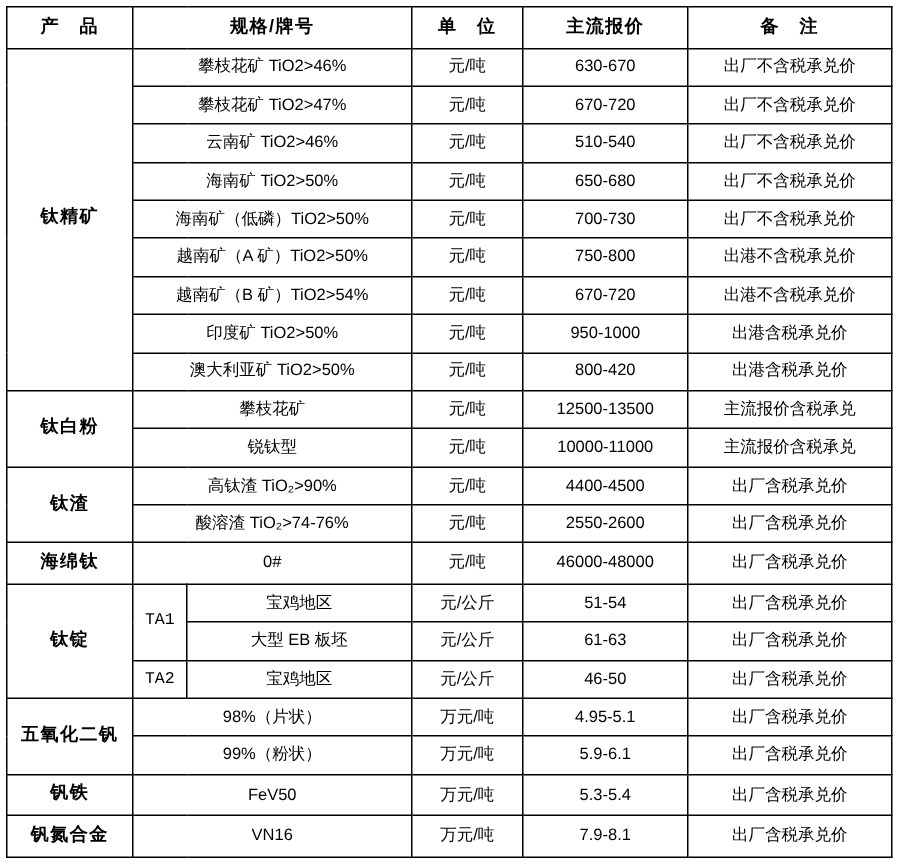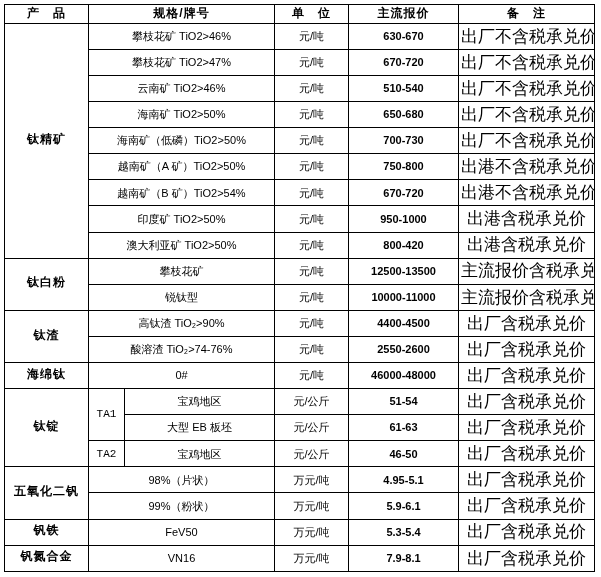--- a/index.html
+++ b/index.html
@@ -51,24 +51,23 @@
     font-family: Liberation Mono, monospace;
   }
   .spec {
     font-size: 11px;
   }
   .unit {
     font-size: 11px;
   }
   .price {
     font-size: 11px;
-    font-weight: bold;
   }
   .remark {
-    font-size: 17px;
+    font-size: 11px;
   }
   col.c-prod { width: 84px; }
   col.c-code { width: 36px; }
   col.c-spec { width: 150px; }
   col.c-unit { width: 74px; }
   col.c-price { width: 110px; }
   col.c-remark { width: 136px; }
 </style>
 </head>
 <body>

